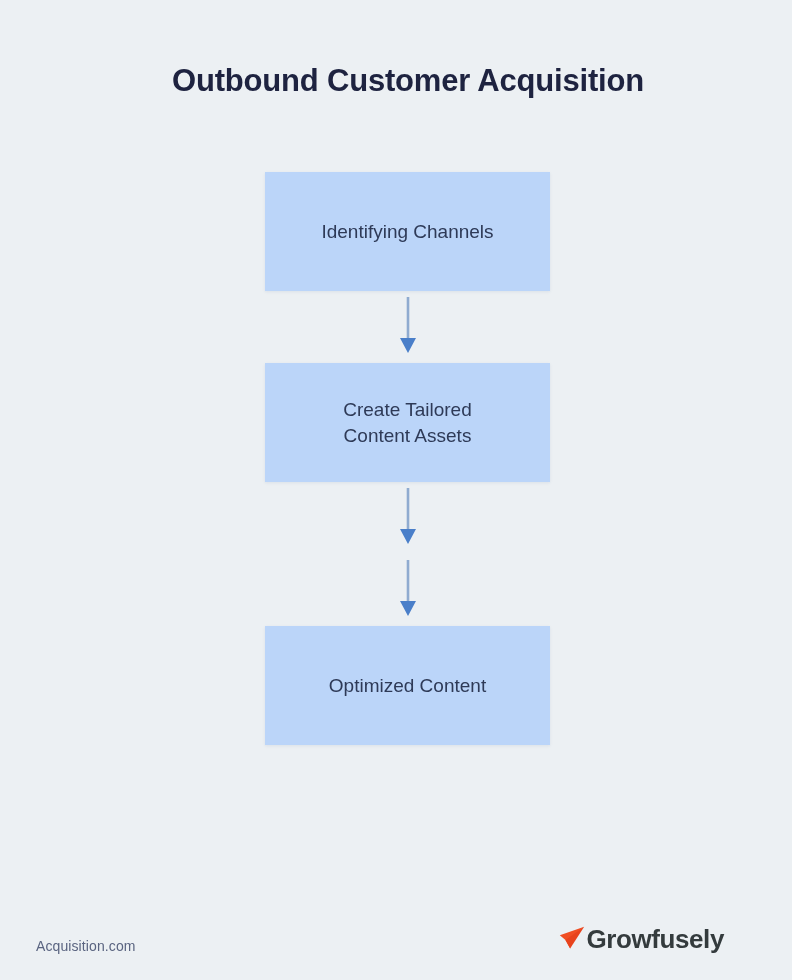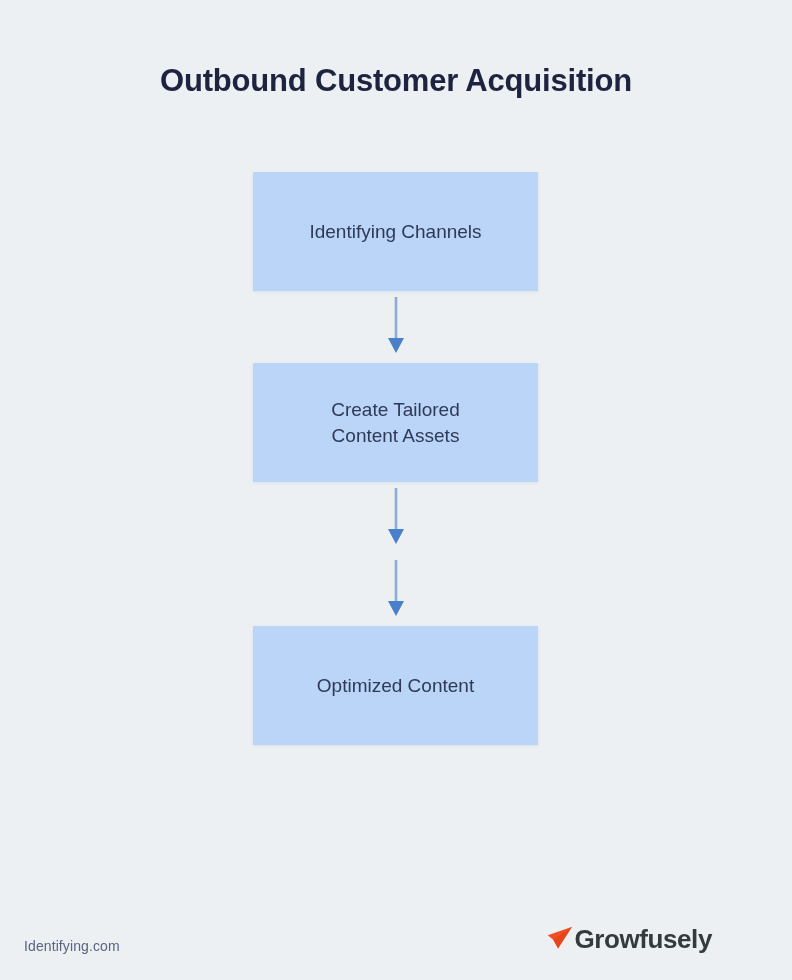--- a/index.html
+++ b/index.html
@@ -12,20 +12,21 @@
     background: #ecf0f3;
     font-family: "Liberation Sans", sans-serif;
     overflow: hidden;
     position: relative;
   }
 
   .infographic {
     position: relative;
     width: 736px;
     height: 980px;
+    margin-left: 12px;
   }
 
   
   .title {
     position: absolute;
     top: 62px;
     left: 0;
     width: 792px;
     text-align: center;
     font-size: 31px;
@@ -151,21 +152,21 @@
         <polygon points="3,41 19,41 11,56" fill="#4a7fc9"></polygon>
       </svg>
     </div>
 
     <div class="flow-node">
       <div class="flow-node-label">Optimized Content</div>
     </div>
 
   </div>
 
-  <div class="footer-url">Identifying.com</div>
+  <div class="footer-url">Acquisition.com</div>
 
   <div class="brand-logo">
     <svg class="brand-mark" viewBox="0 0 32 32">
       <polygon points="3,12 29,3 16,14 14,26 9,17" fill="#f04e23"></polygon>
       <polygon points="9,17 29,3 14,26" fill="#e8431c"></polygon>
     </svg>
     <span class="brand-name">Growfusely</span>
   </div>
 
 </div>

